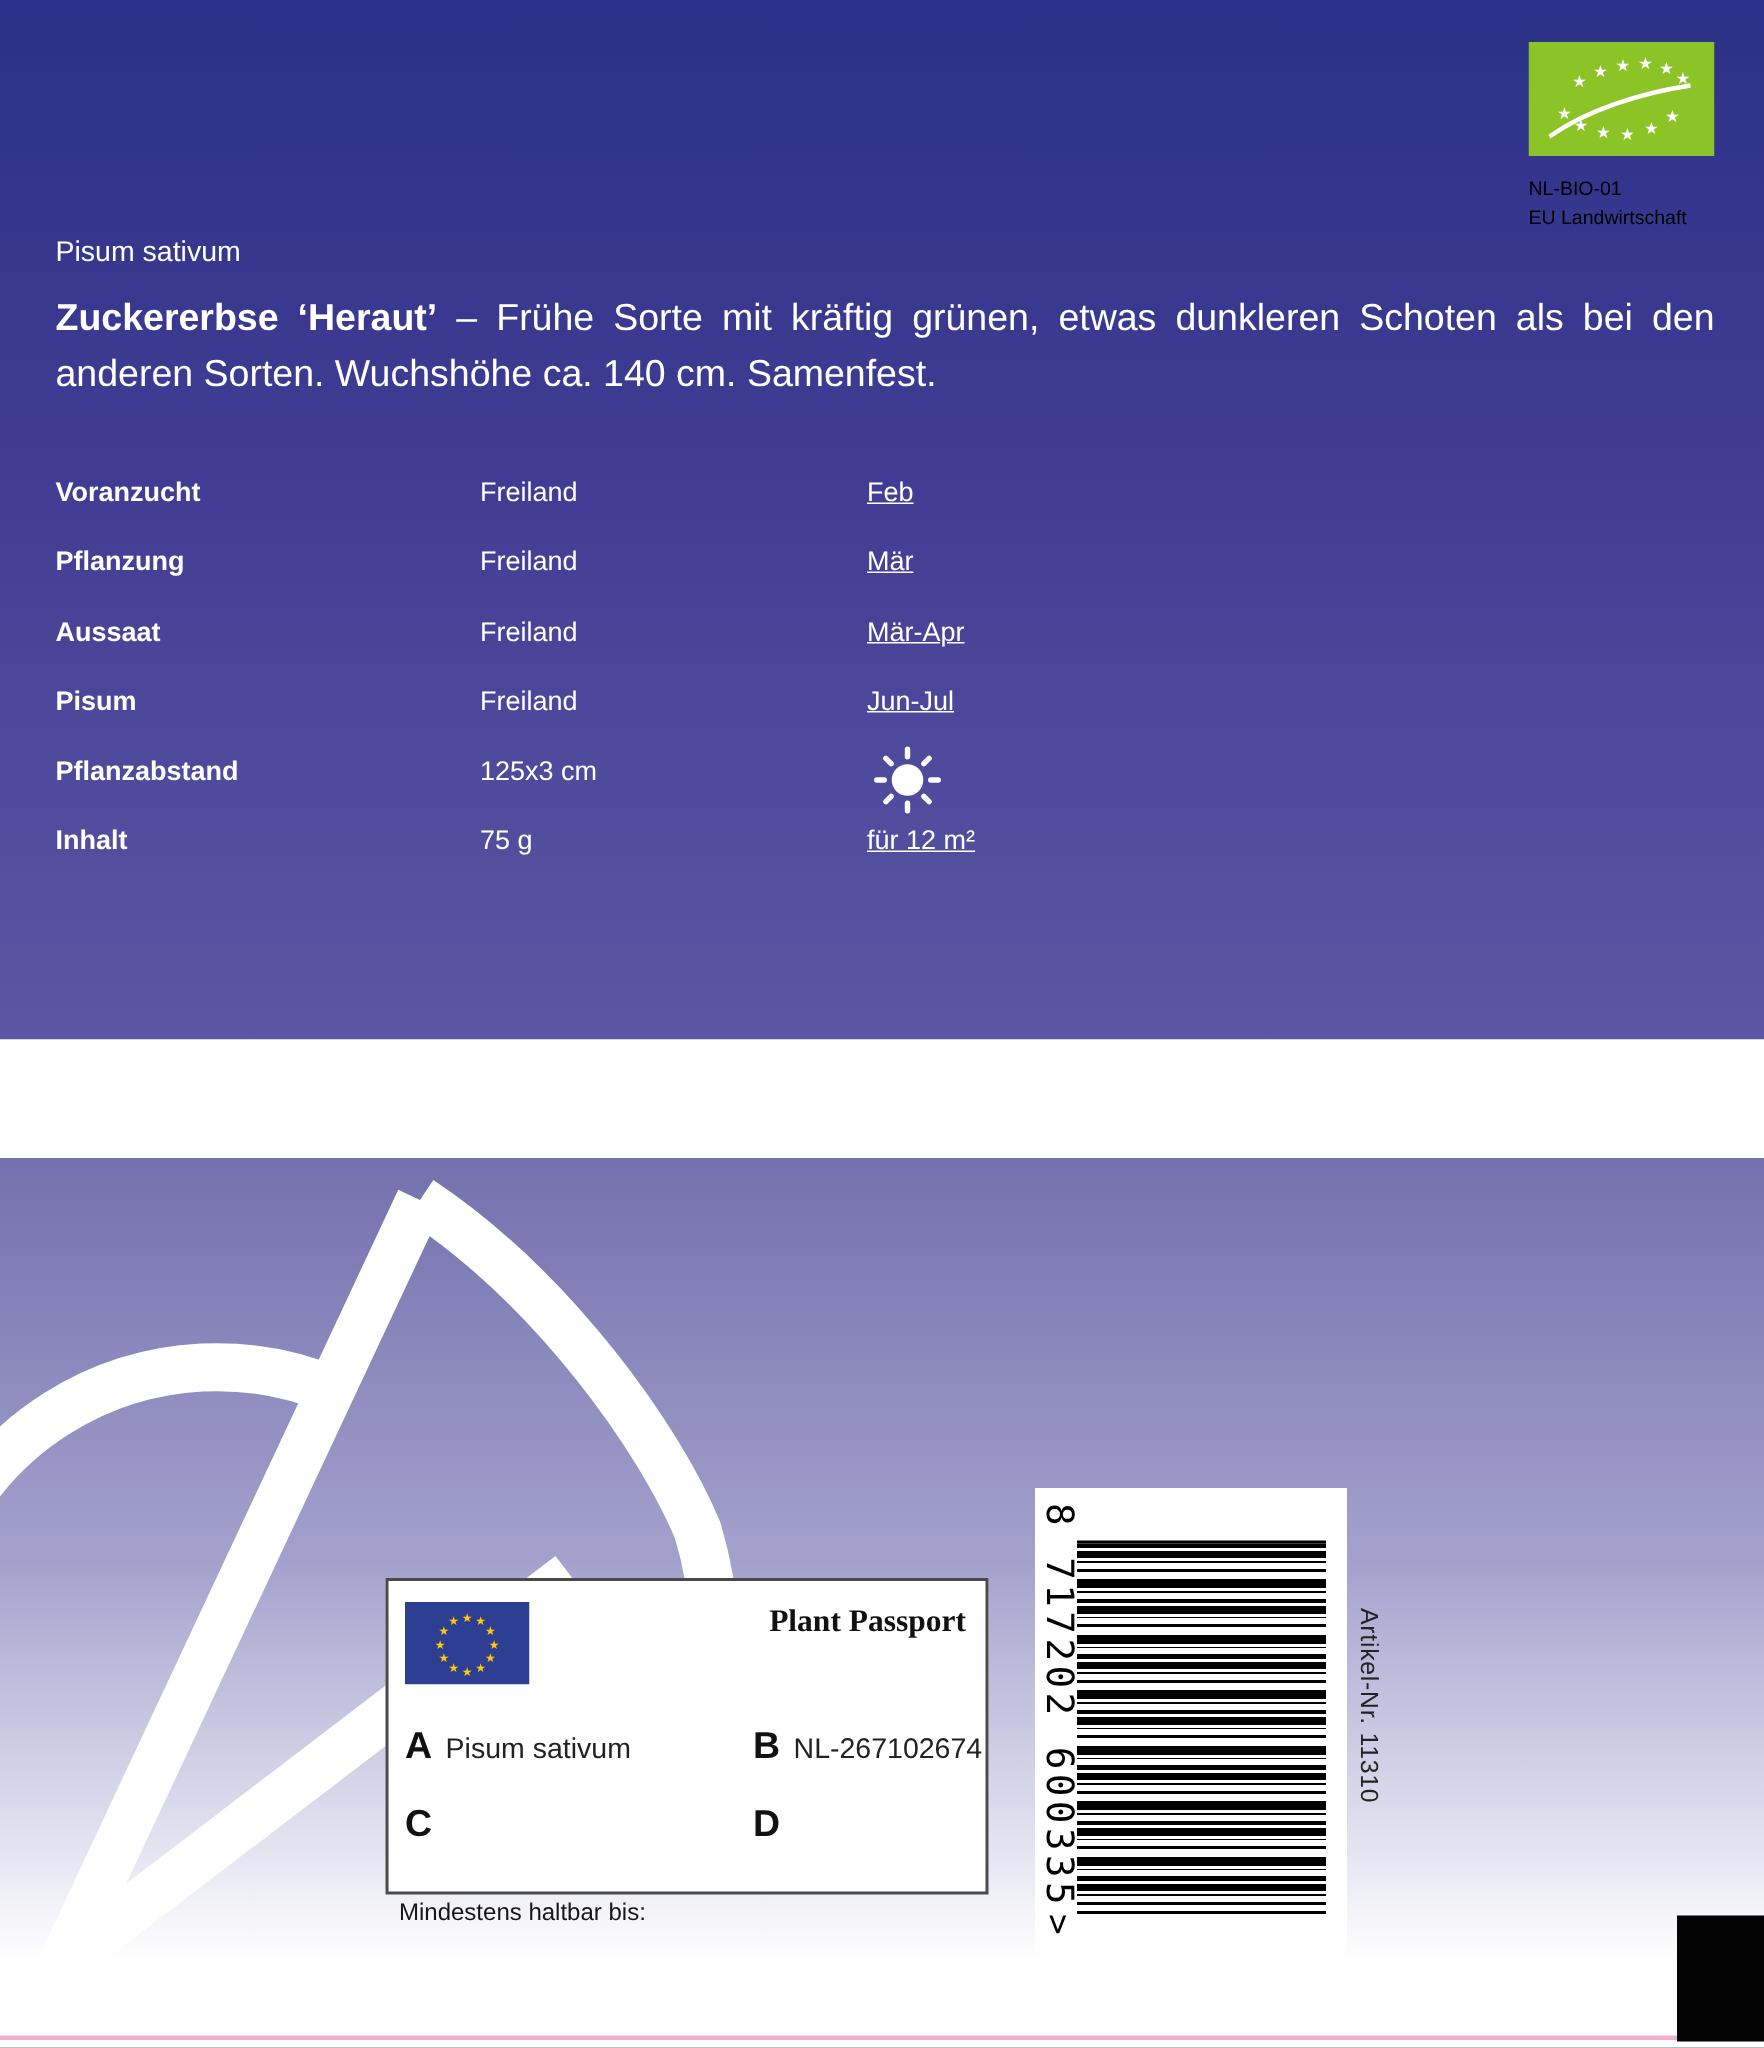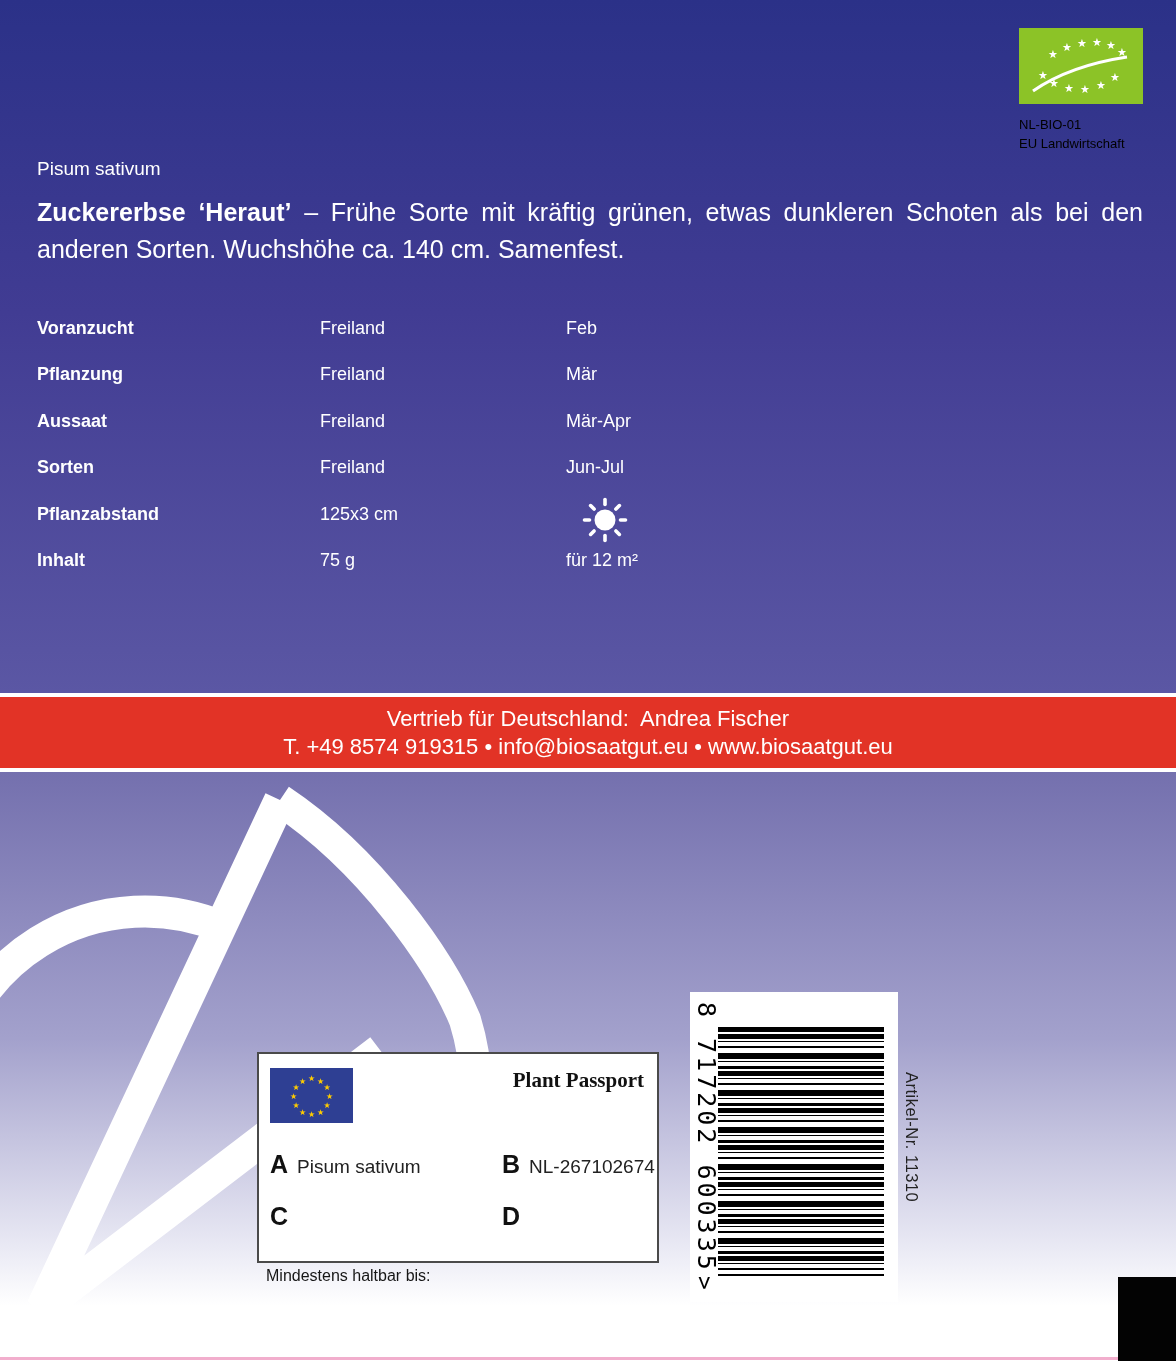--- a/index.html
+++ b/index.html
@@ -17,21 +17,21 @@
   }
   .headline{
     position:absolute;left:37px;top:194px;width:1106px;
     font-size:25px;line-height:37px;color:#fff;text-align:justify;
   }
   .headline b{font-weight:bold;}
   
   .irow{position:absolute;left:0;width:1176px;height:34px;color:#fff;font-size:18px;}
   .irow .lbl{position:absolute;left:37px;font-weight:bold;}
   .irow .c2{position:absolute;left:320px;}
-  .irow .c3{position:absolute;left:566px;}
+  .irow .c3{position:absolute;left:578px;text-decoration:underline;}
   #row0{top:318px}#row1{top:364px}#row2{top:411px}#row3{top:457px}
   #row4{top:504px}#row5{top:550px}
   .sun-wrap{position:absolute;left:582px;top:-7px;width:46px;height:46px;}
   
   #eco{position:absolute;left:1019px;top:28px;width:130px;}
   #eco .eco-text{color:#000000;font-size:13px;line-height:19px;margin-top:7px;}
   
   .hr-white{position:absolute;left:0;width:1176px;height:4px;background:#fff;}
   #band{
     position:absolute;left:0;top:697px;width:1176px;height:71px;background:#e23326;
@@ -116,21 +116,21 @@
       <span class="lbl">Pflanzung</span>
       <span class="c2">Freiland</span>
       <span class="c3">Mär</span>
     </div>
     <div class="irow" id="row2">
       <span class="lbl">Aussaat</span>
       <span class="c2">Freiland</span>
       <span class="c3">Mär-Apr</span>
     </div>
     <div class="irow" id="row3">
-      <span class="lbl">Sorten</span>
+      <span class="lbl">Pisum</span>
       <span class="c2">Freiland</span>
       <span class="c3">Jun-Jul</span>
     </div>
     <div class="irow" id="row4">
       <span class="lbl">Pflanzabstand</span>
       <span class="c2">125x3 cm</span>
       <span class="sun-wrap">
         <svg width="46" height="46" viewBox="0 0 46 46">
           <circle cx="23" cy="23" r="10.5" fill="#fff"></circle>
           <g stroke="#fff" stroke-width="3.6" stroke-linecap="round">
@@ -172,24 +172,20 @@
           <text x="96" y="53">★</text>
       </g>
     </svg>
     <div class="eco-text">
       <div>NL-BIO-01</div>
       <div>EU Landwirtschaft</div>
     </div>
   </div>
 
   <div class="hr-white" style="top:693px"></div>
-  <div id="band">
-    <div class="b1">Vertrieb für Deutschland:  Andrea Fischer</div>
-    <div>T. +49 8574 919315 • info@biosaatgut.eu • www.biosaatgut.eu</div>
-  </div>
   <div class="hr-white" style="top:768px"></div>
 
   <div id="bottom-panel">
     <svg id="deco" width="1176" height="593" viewBox="0 0 1176 593">
       <g stroke="#fff" stroke-width="32" fill="none">
         <path d="M -55,328 A 200,200 0 0 1 222,155"></path>
         <path d="M 280,28 C 370,88 440,188 465,248 C 478,290 480,338 470,378"></path>
         <path d="M 280,28 L 42,536 L 380,278"></path>
       </g>
     </svg>

